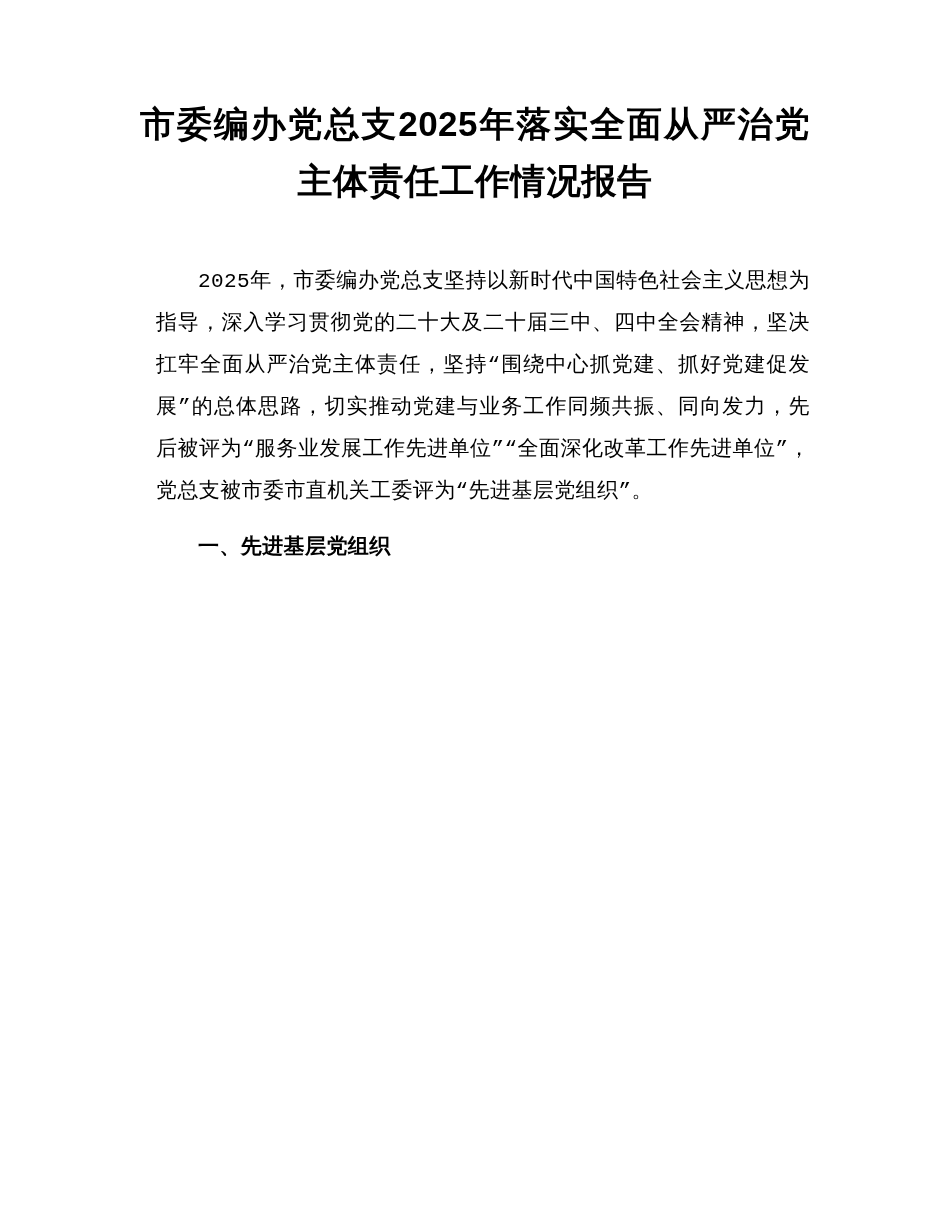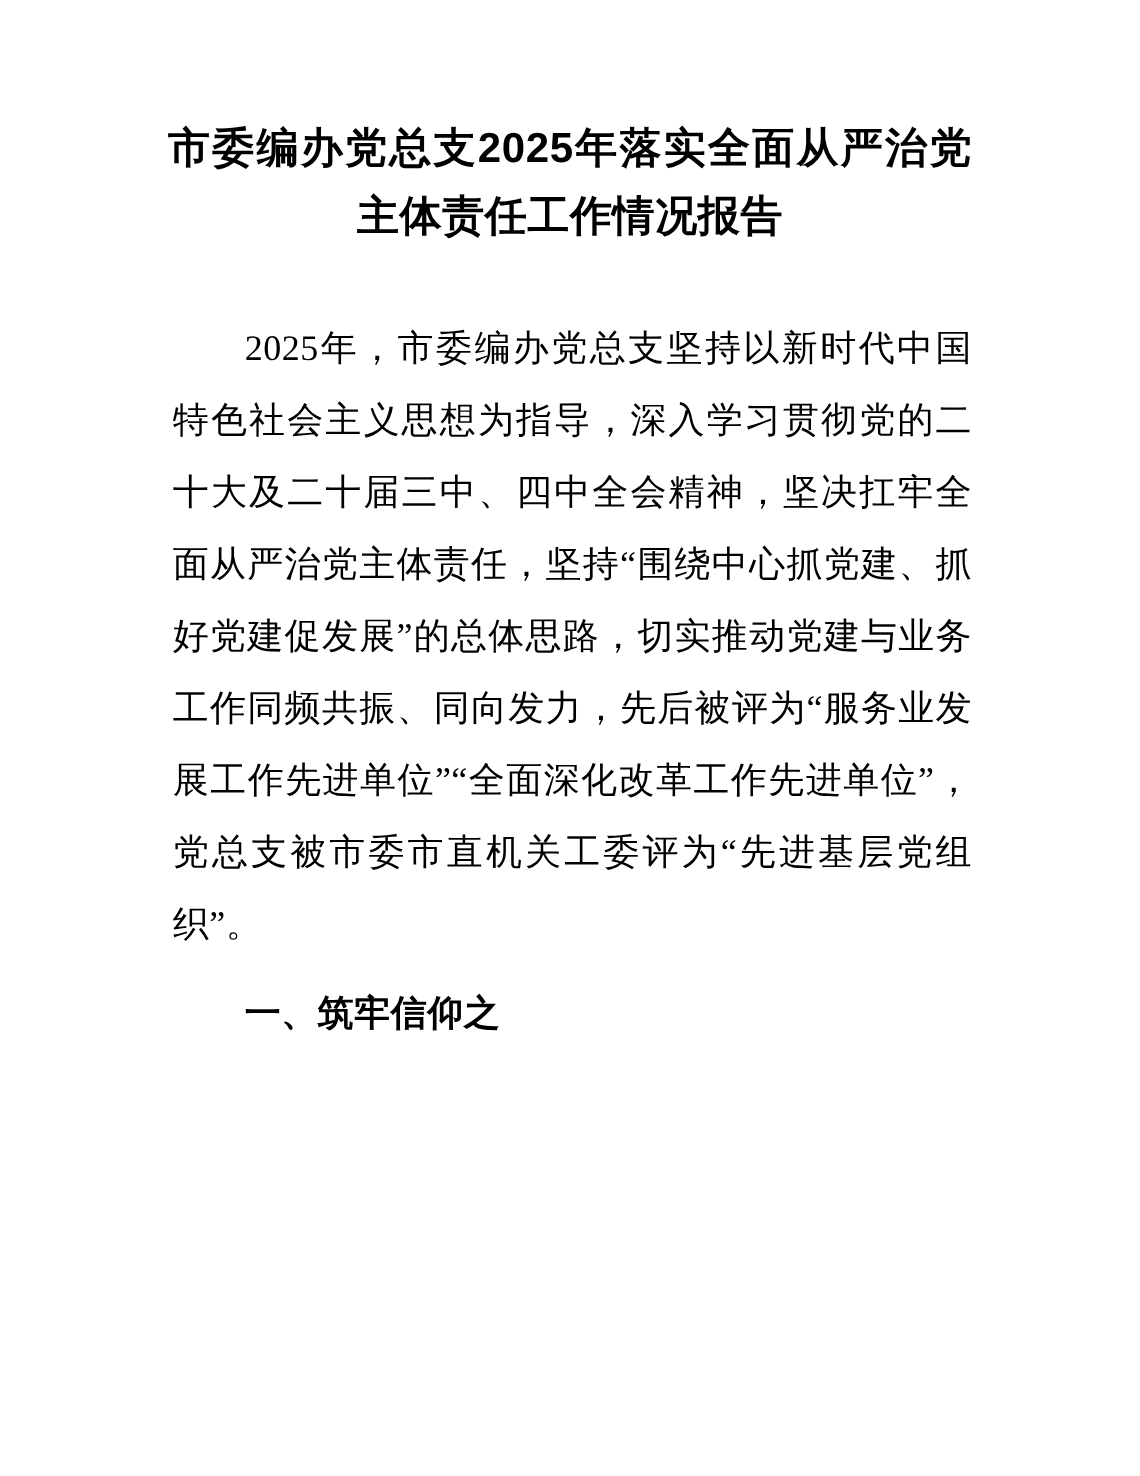--- a/index.html
+++ b/index.html
@@ -27,26 +27,26 @@
     font-weight: bold;
     font-size: 35px;
     line-height: 1.62;
     text-align: justify;
     text-align-last: center;
     letter-spacing: 0.5px;
     margin: 0 0 52px 0;
     color: #000000;
   }
   .para {
-    font-family: Liberation Serif, serif;
-    font-size: 30px;
+    font-family: Liberation Mono, monospace;
+    font-size: 21px;
     line-height: 2.0;
     text-align: justify;
     text-justify: inter-ideograph;
-    margin: 0 0 6px 4px;
+    margin: 0 0 6px 16px;
     text-indent: 2em;
     letter-spacing: 0.4px;
   }
   .para.heading {
     font-weight: bold;
     margin-top: 14px;
     margin-bottom: 8px;
   }
   .para .bold {
     font-weight: bold;
@@ -54,16 +54,16 @@
 </style>
 </head>
 <body>
 
 <div class="page">
 
   <h1 class="doc-title">市委编办党总支2025年落实全面从严治党主体责任工作情况报告</h1>
 
   <p class="para">2025年，市委编办党总支坚持以新时代中国特色社会主义思想为指导，深入学习贯彻党的二十大及二十届三中、四中全会精神，坚决扛牢全面从严治党主体责任，坚持“围绕中心抓党建、抓好党建促发展”的总体思路，切实推动党建与业务工作同频共振、同向发力，先后被评为“服务业发展工作先进单位”“全面深化改革工作先进单位”，党总支被市委市直机关工委评为“先进基层党组织”。</p>
 
-  <p class="para heading">一、筑牢信仰之</p>
+  <p class="para heading">一、先进基层党组织</p>
 
 
 </div>
 
 </body></html>

